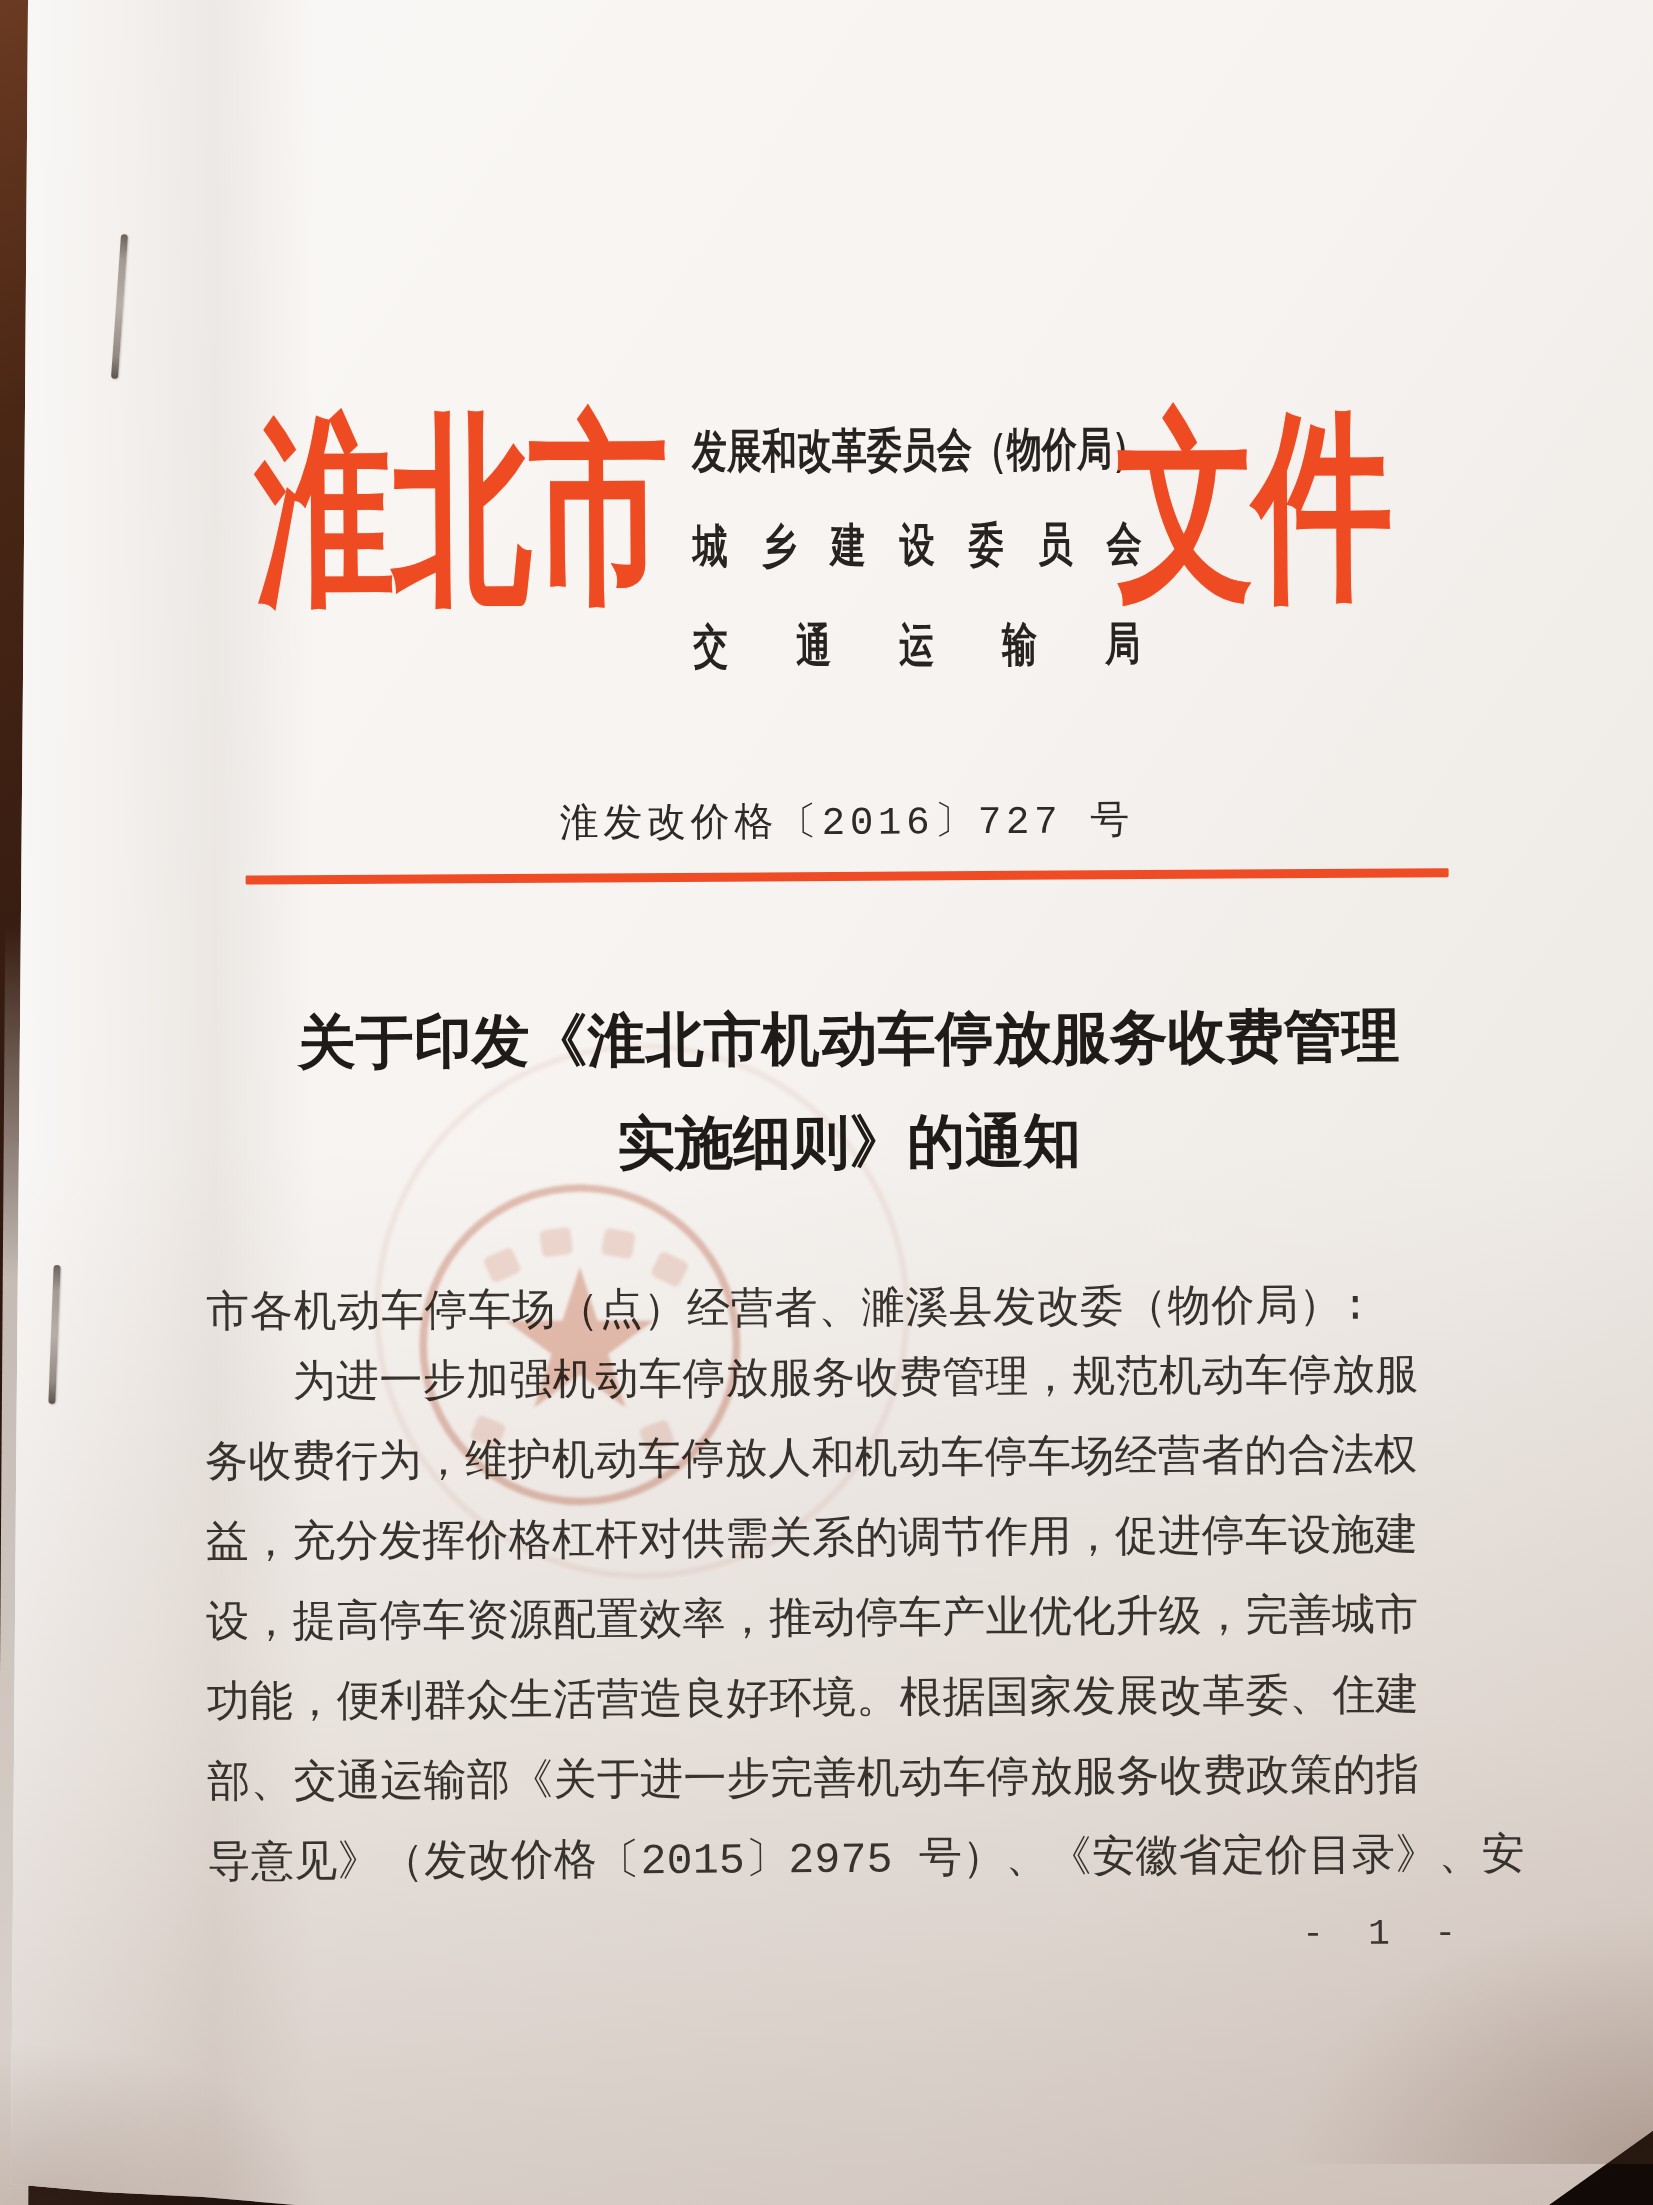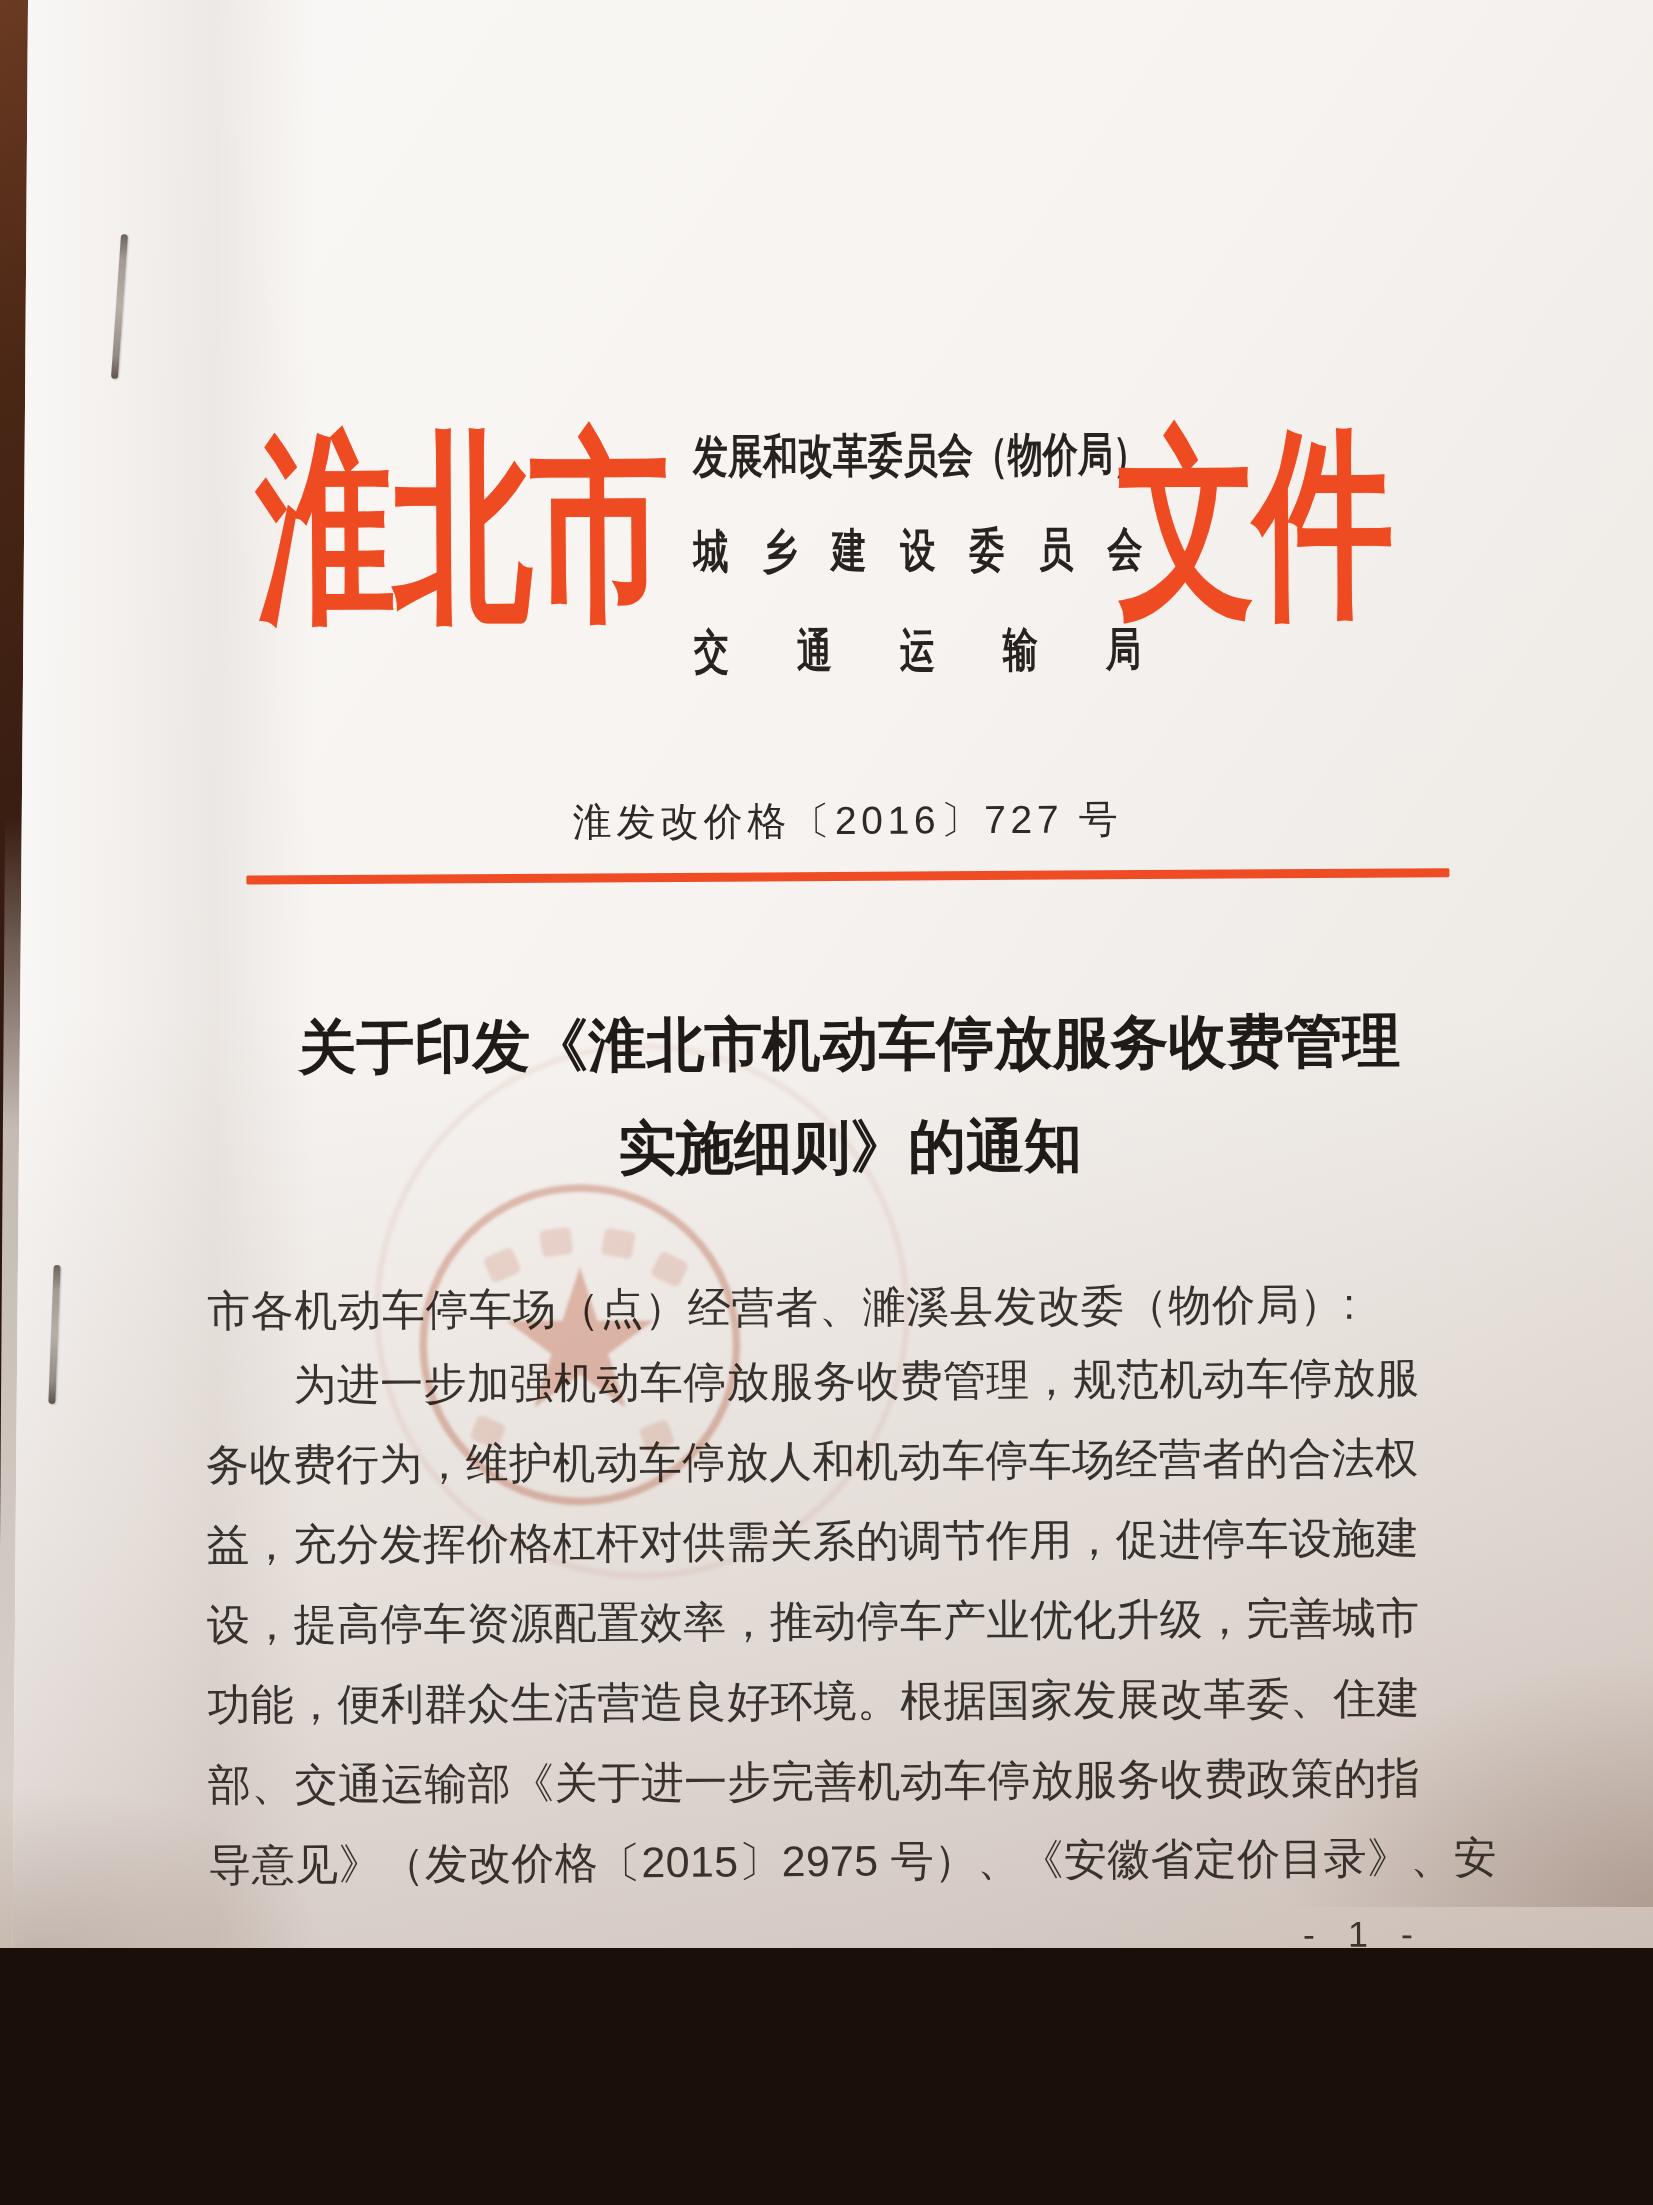--- a/index.html
+++ b/index.html
@@ -1,22 +1,22 @@
 <!DOCTYPE html>
 <html style="font-size:10.8px"><head>
 <meta charset="utf-8">
 <style>
   html, body { margin: 0; padding: 0; background: #1a0f09; }
   .scene {
     position: relative;
     width: 1654px;
-    height: 1948px;
+    height: 2205px;
     overflow: hidden;
     background: linear-gradient(155deg, #6b3a22 0%, #4a2715 14%, #2f1810 40%, #1d0f0a 72%, #120a06 100%);
-    font-family: Liberation Sans, sans-serif;
+    font-family: Liberation Mono, monospace;
   }
   
   .page-edge {
     position: absolute;
     left: 4px; top: 0; width: 32px; height: 100%;
     background: linear-gradient(180deg, rgba(224,216,210,0) 42%, rgba(224,216,210,0.85) 58%, #ded5ce 100%);
     transform: rotate(0.4deg);
   }
   
   .paper {

